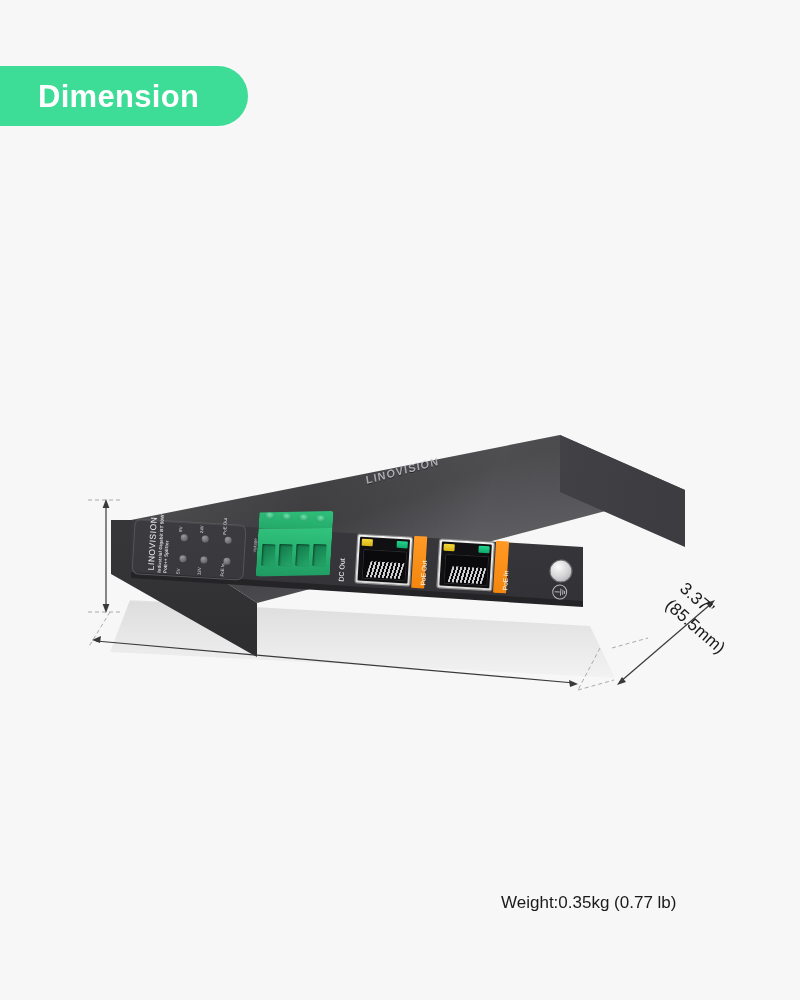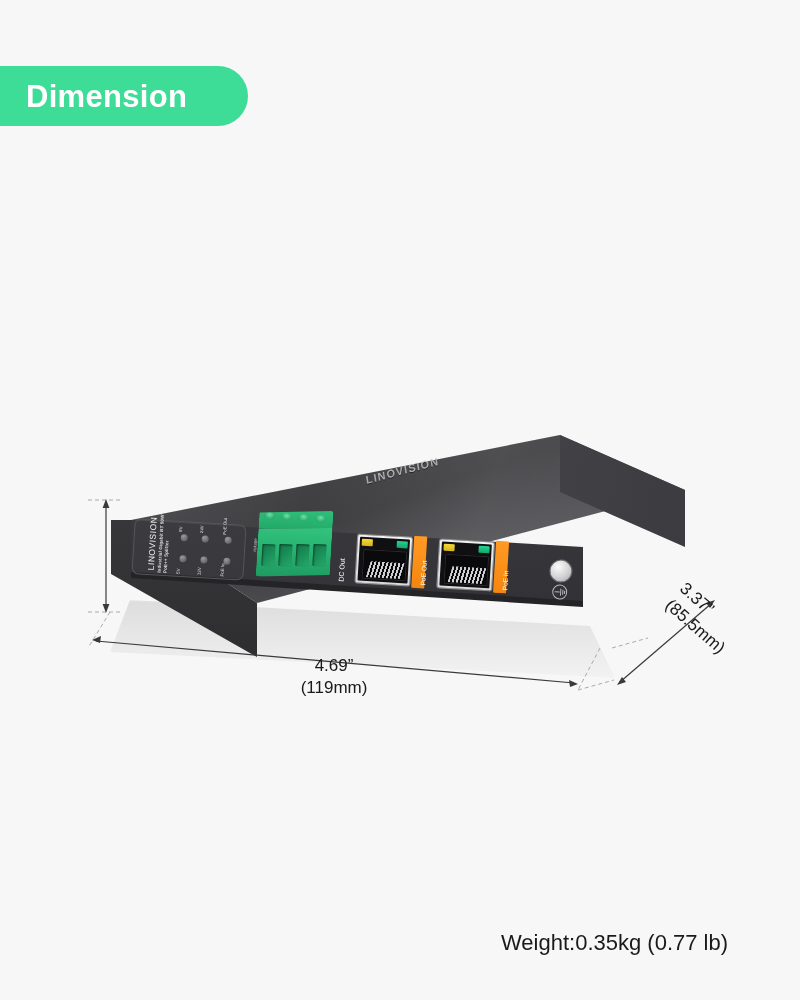--- a/index.html
+++ b/index.html
@@ -22,21 +22,21 @@
     left: 0;
     top: 66px;
     width: 248px;
     height: 60px;
     background: #3ddc97;
     border-top-right-radius: 30px;
     border-bottom-right-radius: 30px;
     display: flex;
     align-items: center;
     box-sizing: border-box;
-    padding-left: 26px;
+    padding-left: 38px;
   }
   #badge-label {
     color: #ffffff;
     font-size: 31px;
     font-weight: bold;
     letter-spacing: 0.3px;
     line-height: 1;
   }
 
   
@@ -388,22 +388,22 @@
   #dim-depth-label  {
     left: 660px; top: 612px; width: 120px;
     transform: rotate(41deg);
     transform-origin: 50% 50%;
     text-align: left;
   }
 
   #weight {
     position: absolute;
     left: 501px;
-    top: 930px;
-    font-size: 22px;
+    top: 893px;
+    font-size: 17px;
     color: #1a1a1a;
     white-space: nowrap;
   }
 </style>
 </head>
 <body>
 
 <div id="badge">
   <span id="badge-label">Dimension</span>
 </div>
@@ -530,24 +530,20 @@
 
     <line x1="612" y1="648" x2="648" y2="638" stroke="#aaaaae" stroke-width="1" stroke-dasharray="4,3"></line>
     <line x1="578" y1="690" x2="614" y2="680" stroke="#aaaaae" stroke-width="1" stroke-dasharray="4,3"></line>
 
     <line x1="620" y1="682" x2="712" y2="603" stroke="#3a3a3a" stroke-width="1.2"></line>
     <polygon points="617,685 626,682 622,677" fill="#3a3a3a"></polygon>
     <polygon points="715,600 706,603 710,608" fill="#3a3a3a"></polygon>
   </svg>
 
 
-  <div class="dim-label" id="dim-width-label">
-    <div>4.69”</div>
-    <div>(119mm)</div>
-  </div>
 
   <div class="dim-label" id="dim-depth-label">
     <div>3.37”</div>
     <div>(85.5mm)</div>
   </div>
 
 </div>
 
 <div id="weight">Weight:0.35kg (0.77 lb)</div>
 

